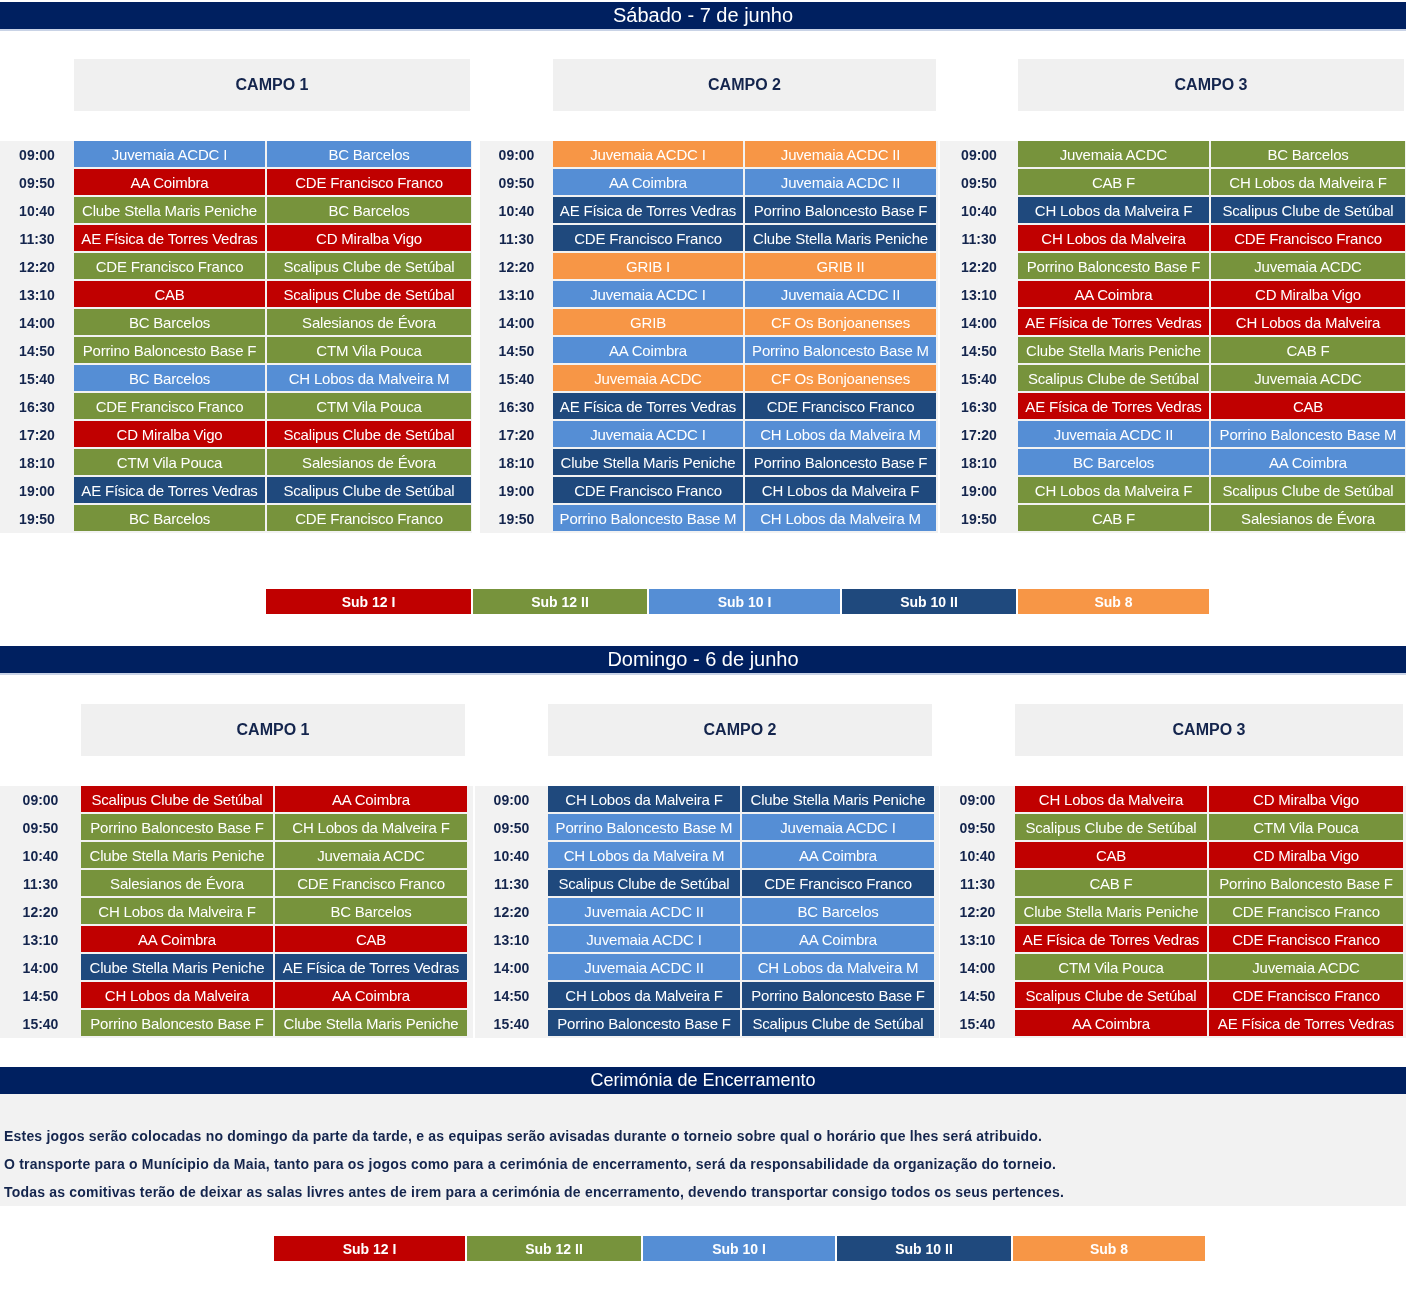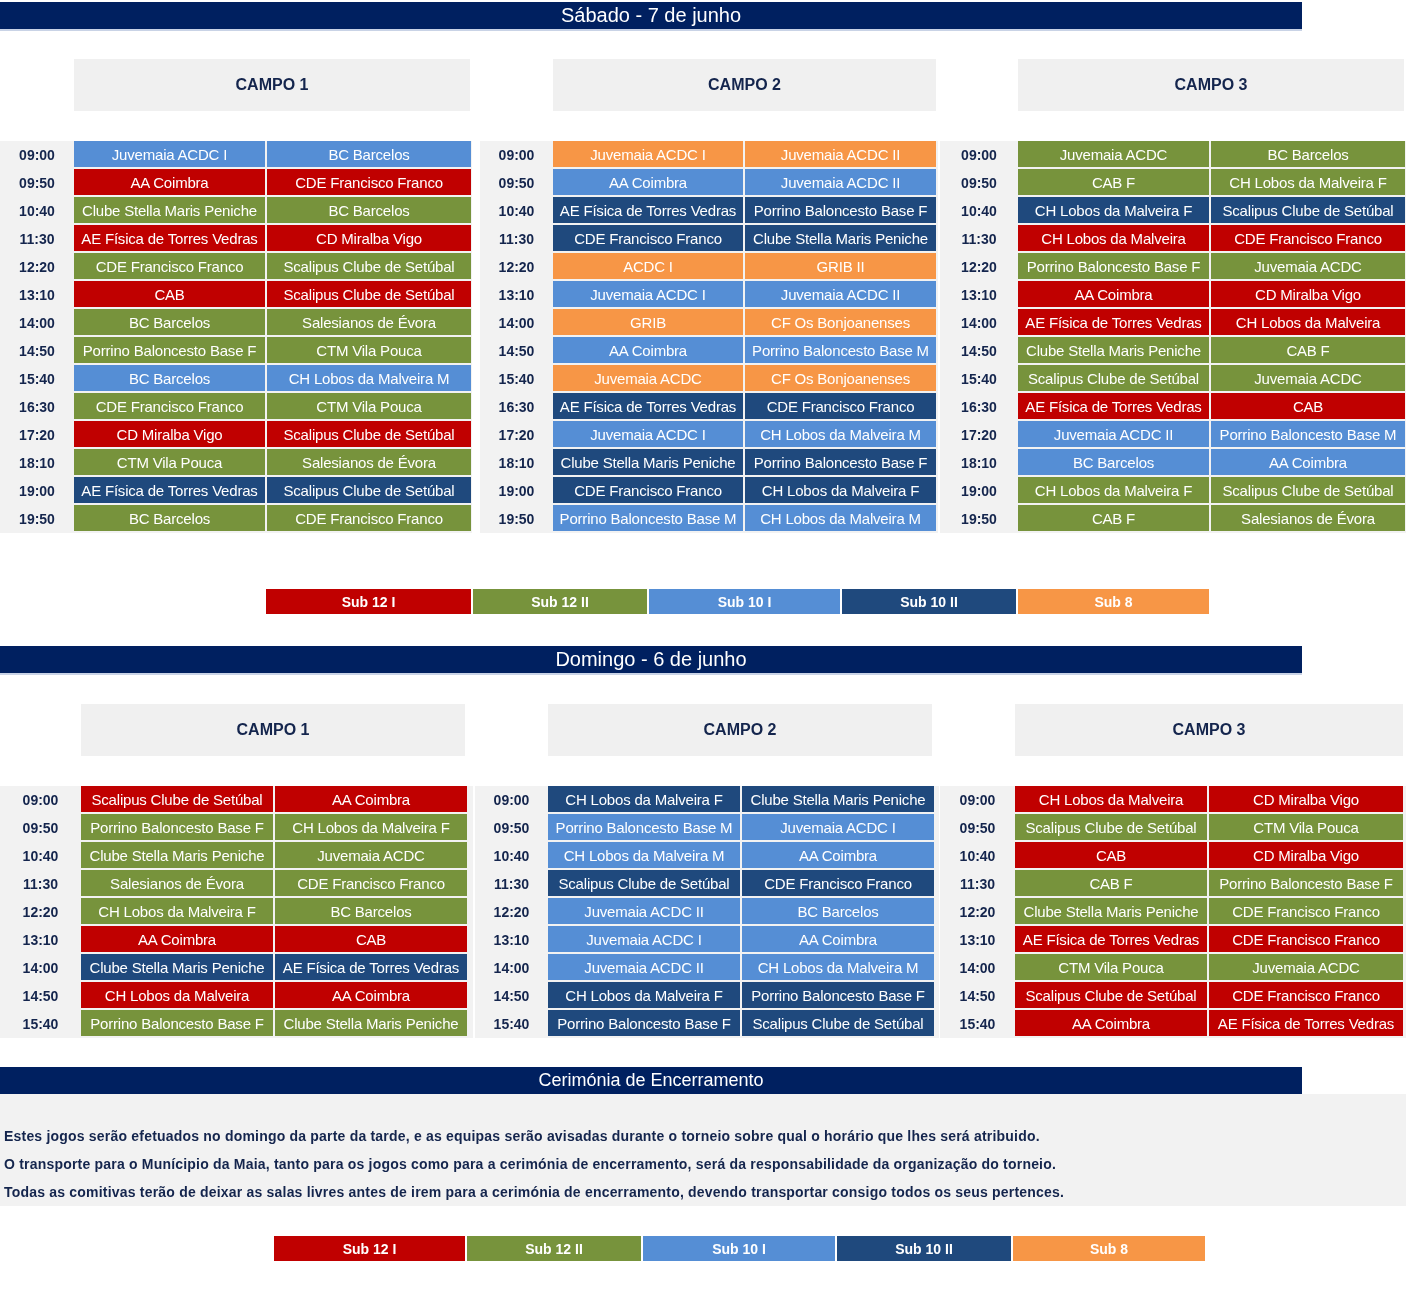--- a/index.html
+++ b/index.html
@@ -1,20 +1,20 @@
 <!DOCTYPE html>
 <html><head>
 <meta charset="utf-8">
 <style>
   * { box-sizing: border-box; margin: 0; padding: 0; }
   html, body { width: 1406px; height: 1294px; background: #ffffff; overflow: hidden; }
   body { position: relative; font-family: "Liberation Sans", sans-serif; }
 
   .day-banner {
-    position: absolute; left: 0; width: 1302px; height: 29px;
+    position: absolute; left: 0; width: 1406px; height: 29px;
     background: #002060; color: #ffffff; font-size: 20px;
     display: flex; align-items: center; justify-content: center;
     border-bottom: 2px solid #c9d3e6;
   }
   .campo-header {
     position: absolute; height: 52px; background: #f0f0f0;
     color: #14254d; font-weight: bold; font-size: 16px;
     display: flex; align-items: center; justify-content: center;
   }
   .sched {
@@ -152,21 +152,21 @@
       <div class="team" style="left:73px;width:190px;background:#1f497d;">AE Física de Torres Vedras</div>
       <div class="team" style="left:265px;width:191px;background:#1f497d;">Porrino Baloncesto Base F</div>
     </div>
     <div class="row" style="top: 84px; width: 458px;">
       <div class="time" style="left:0;width:73px;">11:30</div>
       <div class="team" style="left:73px;width:190px;background:#1f497d;">CDE Francisco Franco</div>
       <div class="team" style="left:265px;width:191px;background:#1f497d;">Clube Stella Maris Peniche</div>
     </div>
     <div class="row" style="top: 112px; width: 458px;">
       <div class="time" style="left:0;width:73px;">12:20</div>
-      <div class="team" style="left:73px;width:190px;background:#f79646;">ACDC I</div>
+      <div class="team" style="left:73px;width:190px;background:#f79646;">GRIB I</div>
       <div class="team" style="left:265px;width:191px;background:#f79646;">GRIB II</div>
     </div>
     <div class="row" style="top: 140px; width: 458px;">
       <div class="time" style="left:0;width:73px;">13:10</div>
       <div class="team" style="left:73px;width:190px;background:#558ed5;">Juvemaia ACDC  I</div>
       <div class="team" style="left:265px;width:191px;background:#558ed5;">Juvemaia ACDC II</div>
     </div>
     <div class="row" style="top: 168px; width: 458px;">
       <div class="time" style="left:0;width:73px;">14:00</div>
       <div class="team" style="left:73px;width:190px;background:#f79646;">GRIB</div>
@@ -452,21 +452,21 @@
       <div class="time" style="left:0;width:75px;">15:40</div>
       <div class="team" style="left:75px;width:192px;background:#c00000;">AA Coimbra</div>
       <div class="team" style="left:269px;width:194px;background:#c00000;">AE Física de Torres Vedras</div>
     </div>
   </div>
 
 <div class="day-banner" style="top:1067px; height:27px; font-size:18px; border-bottom:none;">
   <span>Cerimónia de Encerramento</span>
 </div>
 <div class="cer-body">
-  <div class="cer-line" style="top:28px;">Estes jogos serão efetuados no domingo da parte da tarde, e as equipas serão avisadas durante o torneio sobre qual o horário que lhes será atribuido.</div>
+  <div class="cer-line" style="top:28px;">Estes jogos serão colocadas no domingo da parte da tarde, e as equipas serão avisadas durante o torneio sobre qual o horário que lhes será atribuido.</div>
   <div class="cer-line" style="top:84px;">Todas as comitivas terão de deixar as salas livres antes de irem para a cerimónia de encerramento, devendo transportar consigo todos os seus pertences.</div>
   <div class="cer-line" style="top:56px;">O transporte para o Munícipio da Maia, tanto para os jogos como para a cerimónia de encerramento, será da responsabilidade da organização do torneio.</div>
 </div>
 
 <div class="legend" style="left:274px; top:1236px;">
   <div class="legend-item" style="width: 191px; background: rgb(192, 0, 0);">
       <span>Sub 12 I</span>
     </div>
   <div class="legend-item" style="width: 174px; background: rgb(119, 147, 60);">
       <span>Sub 12 II</span>

